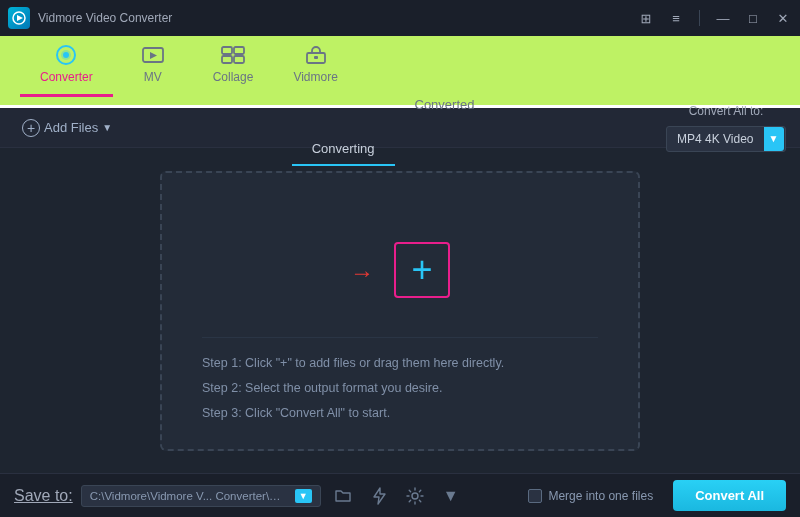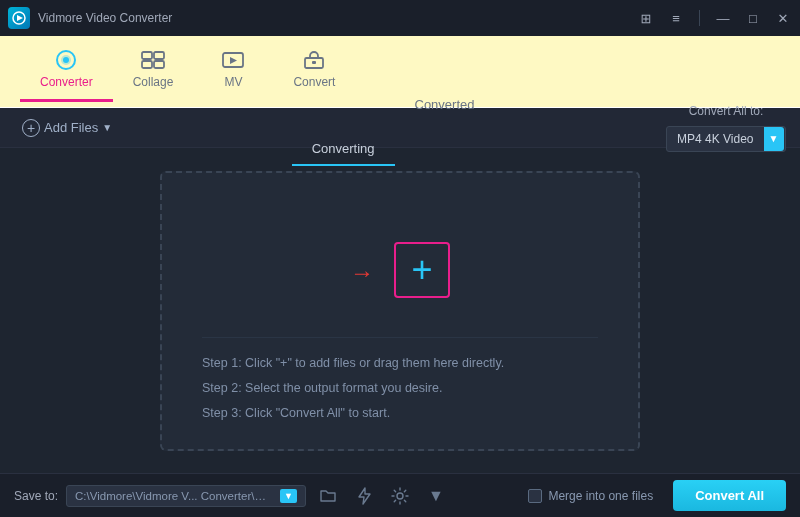--- a/index.html
+++ b/index.html
@@ -57,25 +57,25 @@
       justify-content: center;
       color: #a0a8b8;
       font-size: 13px;
       cursor: pointer;
       border-radius: 2px;
     }
 
     
     .nav-bar {
       display: flex;
-      align-items: center;
-      background: #fef9c3;
+      align-items: flex-start;
+      background: #bef264;
       padding: 0 20px;
       height: 72px;
-      border-bottom: 1px solid #ffffff;
+      border-bottom: 3px solid #ffffff;
     }
     .nav-tab {
       display: flex;
       flex-direction: column;
       align-items: center;
       justify-content: center;
       padding: 8px 20px 10px;
       cursor: pointer;
       border-bottom: 3px solid transparent;
       gap: 4px;
@@ -251,23 +251,24 @@
     .bottom-bar {
       display: flex;
       align-items: center;
       background: #1a1f2a;
       height: 44px;
       padding: 0 14px;
       border-top: 1px solid #2a3040;
       gap: 8px;
     }
     .save-to-label {
-      font-size: 12px;
+      font-size: 16px;
       color: #a0a8b8;
       white-space: nowrap;
+      text-decoration: underline;
     }
     .save-path-box {
       display: flex;
       align-items: center;
       background: #2a3242;
       border: 1px solid #3a4555;
       border-radius: 3px;
       padding: 3px 8px;
       gap: 6px;
       min-width: 200px;
@@ -372,46 +373,46 @@
         <circle cx="13" cy="11" r="9" stroke="#29c5f6" stroke-width="2"></circle>
         <circle cx="13" cy="11" r="5" fill="#29c5f6" opacity="0.3"></circle>
         <circle cx="13" cy="11" r="3" fill="#29c5f6"></circle>
       </svg>
     </div>
     <span class="tab-label">Converter</span>
   </div>
   <div class="nav-tab">
     <div class="tab-icon icon-svg">
       <svg width="26" height="22" viewBox="0 0 26 22" fill="none">
+        <rect x="3" y="4" width="20" height="14" rx="2" stroke="#6a7585" stroke-width="1.8"></rect>
+        <path d="M10 8l7 3.5-7 3.5V8z" fill="#6a7585"></path>
+      </svg>
+    </div>
+    <span class="tab-label">MV</span>
+  </div>
+  <div class="nav-tab">
+    <div class="tab-icon icon-svg">
+      <svg width="26" height="22" viewBox="0 0 26 22" fill="none">
         <rect x="2" y="3" width="10" height="7" rx="1.5" stroke="#6a7585" stroke-width="1.8"></rect>
         <rect x="14" y="3" width="10" height="7" rx="1.5" stroke="#6a7585" stroke-width="1.8"></rect>
         <rect x="2" y="12" width="10" height="7" rx="1.5" stroke="#6a7585" stroke-width="1.8"></rect>
         <rect x="14" y="12" width="10" height="7" rx="1.5" stroke="#6a7585" stroke-width="1.8"></rect>
       </svg>
     </div>
     <span class="tab-label">Collage</span>
-  </div>
-  <div class="nav-tab">
-    <div class="tab-icon icon-svg">
-      <svg width="26" height="22" viewBox="0 0 26 22" fill="none">
-        <rect x="3" y="4" width="20" height="14" rx="2" stroke="#6a7585" stroke-width="1.8"></rect>
-        <path d="M10 8l7 3.5-7 3.5V8z" fill="#6a7585"></path>
-      </svg>
-    </div>
-    <span class="tab-label">MV</span>
   </div>
   <div class="nav-tab">
     <div class="tab-icon icon-svg">
       <svg width="26" height="22" viewBox="0 0 26 22" fill="none">
         <rect x="4" y="9" width="18" height="10" rx="1.5" stroke="#6a7585" stroke-width="1.8"></rect>
         <path d="M9 9V7a4 4 0 018 0v2" stroke="#6a7585" stroke-width="1.8"></path>
         <rect x="11" y="12" width="4" height="3" rx="1" fill="#6a7585"></rect>
       </svg>
     </div>
-    <span class="tab-label">Convert</span>
+    <span class="tab-label">Vidmore</span>
   </div>
 </div>
 
 <div class="toolbar">
   <button class="add-files-btn">
     <div class="add-plus">+</div>
     <span>Add Files</span>
     <span class="dropdown-arrow">▼</span>
   </button>
 

